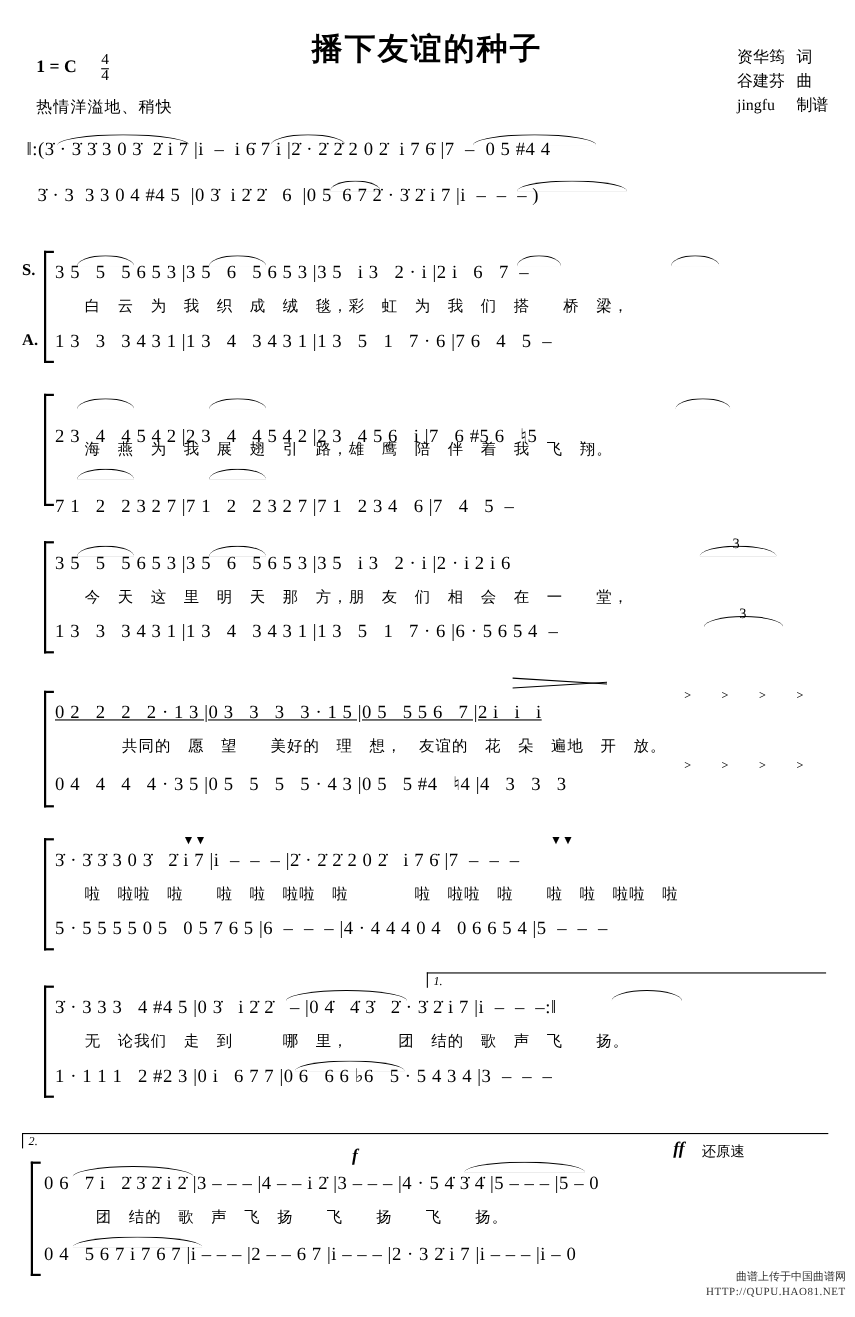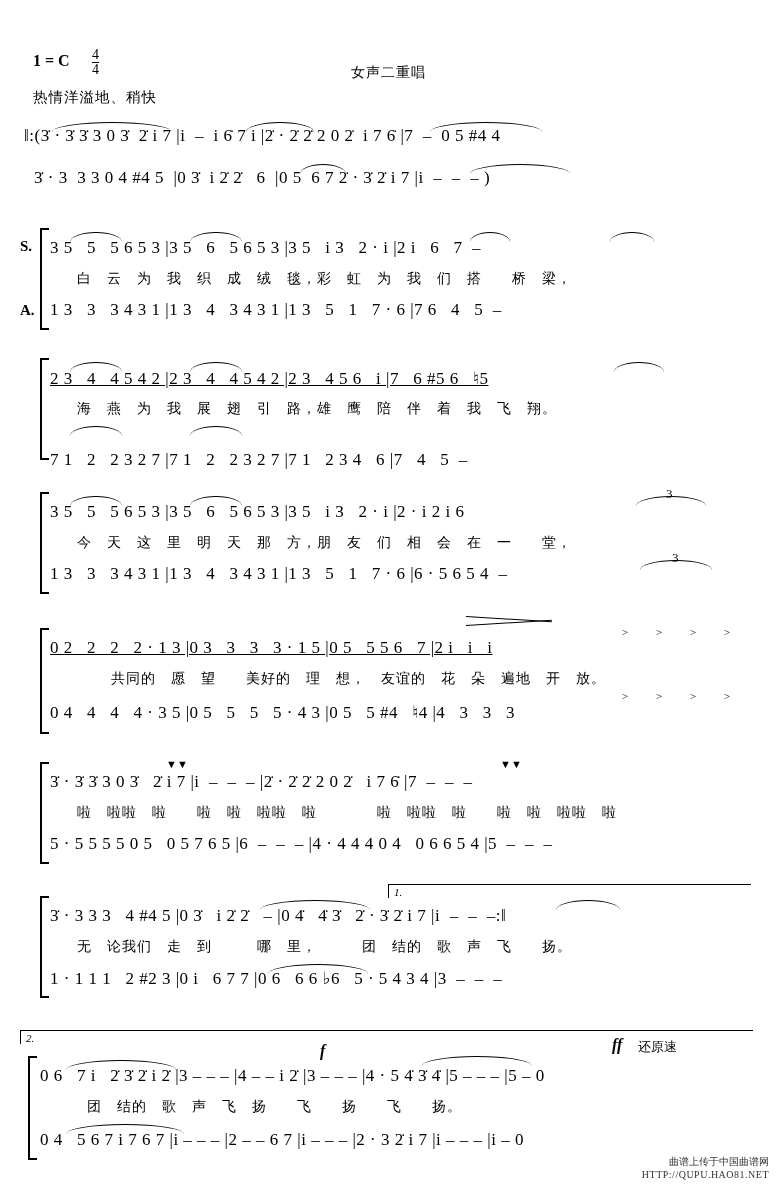--- a/index.html
+++ b/index.html
@@ -172,29 +172,40 @@
     background: #000;
   }
   .hairpin:before { top: 0; transform-origin: left center; transform: rotate(3.5deg); }
   .hairpin:after  { top: 9px; transform-origin: left center; transform: rotate(-3.5deg); }
 </style>
 </head>
 <body>
 
 <div class="sheet">
 
-  <div class="subtitle">女声二重唱</div>
+  <div class="title">播下友谊的种子</div>
 
   <div class="key-sig">1 = C</div>
   <div class="meter">
     <span class="num">4</span>
     <span class="den">4</span>
   </div>
   <div class="tempo-mark">热情洋溢地、稍快</div>
 
+  <div class="credits">
+    <div>
+      <span class="name">资华筠</span><span>词</span>
+    </div>
+    <div>
+      <span class="name">谷建芬</span><span>曲</span>
+    </div>
+    <div>
+      <span class="name">jingfu</span><span>制谱</span>
+    </div>
+  </div>
 
   <div class="row" style="top:126px;">
     <div class="nums" style="position:absolute;left:24px;top:0;">‖:(3̇ · 3̇ 3̇ 3 0 3̇  2̇ i 7 |i  –  i 6̇ 7 i |2̇ · 2̇ 2̇ 2 0 2̇  i 7 6̇ |7  –  0 5 #4 4</div>
   </div>
   <div class="slur" style="left:52px; top:122px; width:120px;"></div>
   <div class="slur" style="left:246px; top:122px; width:68px;"></div>
   <div class="slur" style="left:430px; top:122px; width:112px;"></div>
 
   <div class="row" style="top:168px;">
     <div class="nums" style="position:absolute;left:34px;top:0;">3̇ · 3  3 3 0 4 #4 5  |0 3̇  i 2̇ 2̇   6  |0 5  6 7 2̇ · 3̇ 2̇ i 7 |i  –  –  – )</div>
@@ -211,21 +222,21 @@
     <div class="lyr" style="position:absolute;left:46px;top:32px;">白　云　为　我　织　成　绒　毯，彩　虹　为　我　们　搭　　桥　梁，</div>
     <div class="nums" style="position:absolute;left:50px;top:62px;">1 3   3   3 4 3 1 |1 3   4   3 4 3 1 |1 3   5   1   7 · 6 |7 6   4   5  –</div>
   </div>
   <div class="slur" style="left:70px; top:232px; width:52px;"></div>
   <div class="slur" style="left:190px; top:232px; width:52px;"></div>
   <div class="slur" style="left:470px; top:232px; width:40px;"></div>
   <div class="slur" style="left:610px; top:232px; width:44px;"></div>
 
   <div class="brace" style="left:40px; top:358px; height:98px;"></div>
   <div class="row" style="top:368px;">
-    <div class="nums" style="position:absolute;left:50px;top:0;text-decoration:underline;">2 3   4   4 5 4 2 |2 3   4   4 5 4 2 |2 3   4 5 6   i |7   6 #5 6   ♮5</div>
+    <div class="nums" style="position:absolute;left:50px;top:18px;">2 3   4   4 5 4 2 |2 3   4   4 5 4 2 |2 3   4 5 6   i |7   6 #5 6   ♮5</div>
     <div class="lyr" style="position:absolute;left:46px;top:32px;">海　燕　为　我　展　翅　引　路，雄　鹰　陪　伴　着　我　飞　翔。</div>
     <div class="nums" style="position:absolute;left:50px;top:62px;margin-top:20px;">7 1   2   2 3 2 7 |7 1   2   2 3 2 7 |7 1   2 3 4   6 |7   4   5  –</div>
   </div>
   <div class="slur" style="left:70px; top:362px; width:52px;"></div>
   <div class="slur" style="left:190px; top:362px; width:52px;"></div>
   <div class="slur" style="left:614px; top:362px; width:50px;"></div>
   <div class="slur" style="left:70px; top:426px; width:52px;"></div>
   <div class="slur" style="left:190px; top:426px; width:52px;"></div>
 
   <div class="brace" style="left:40px; top:492px; height:98px;"></div>

